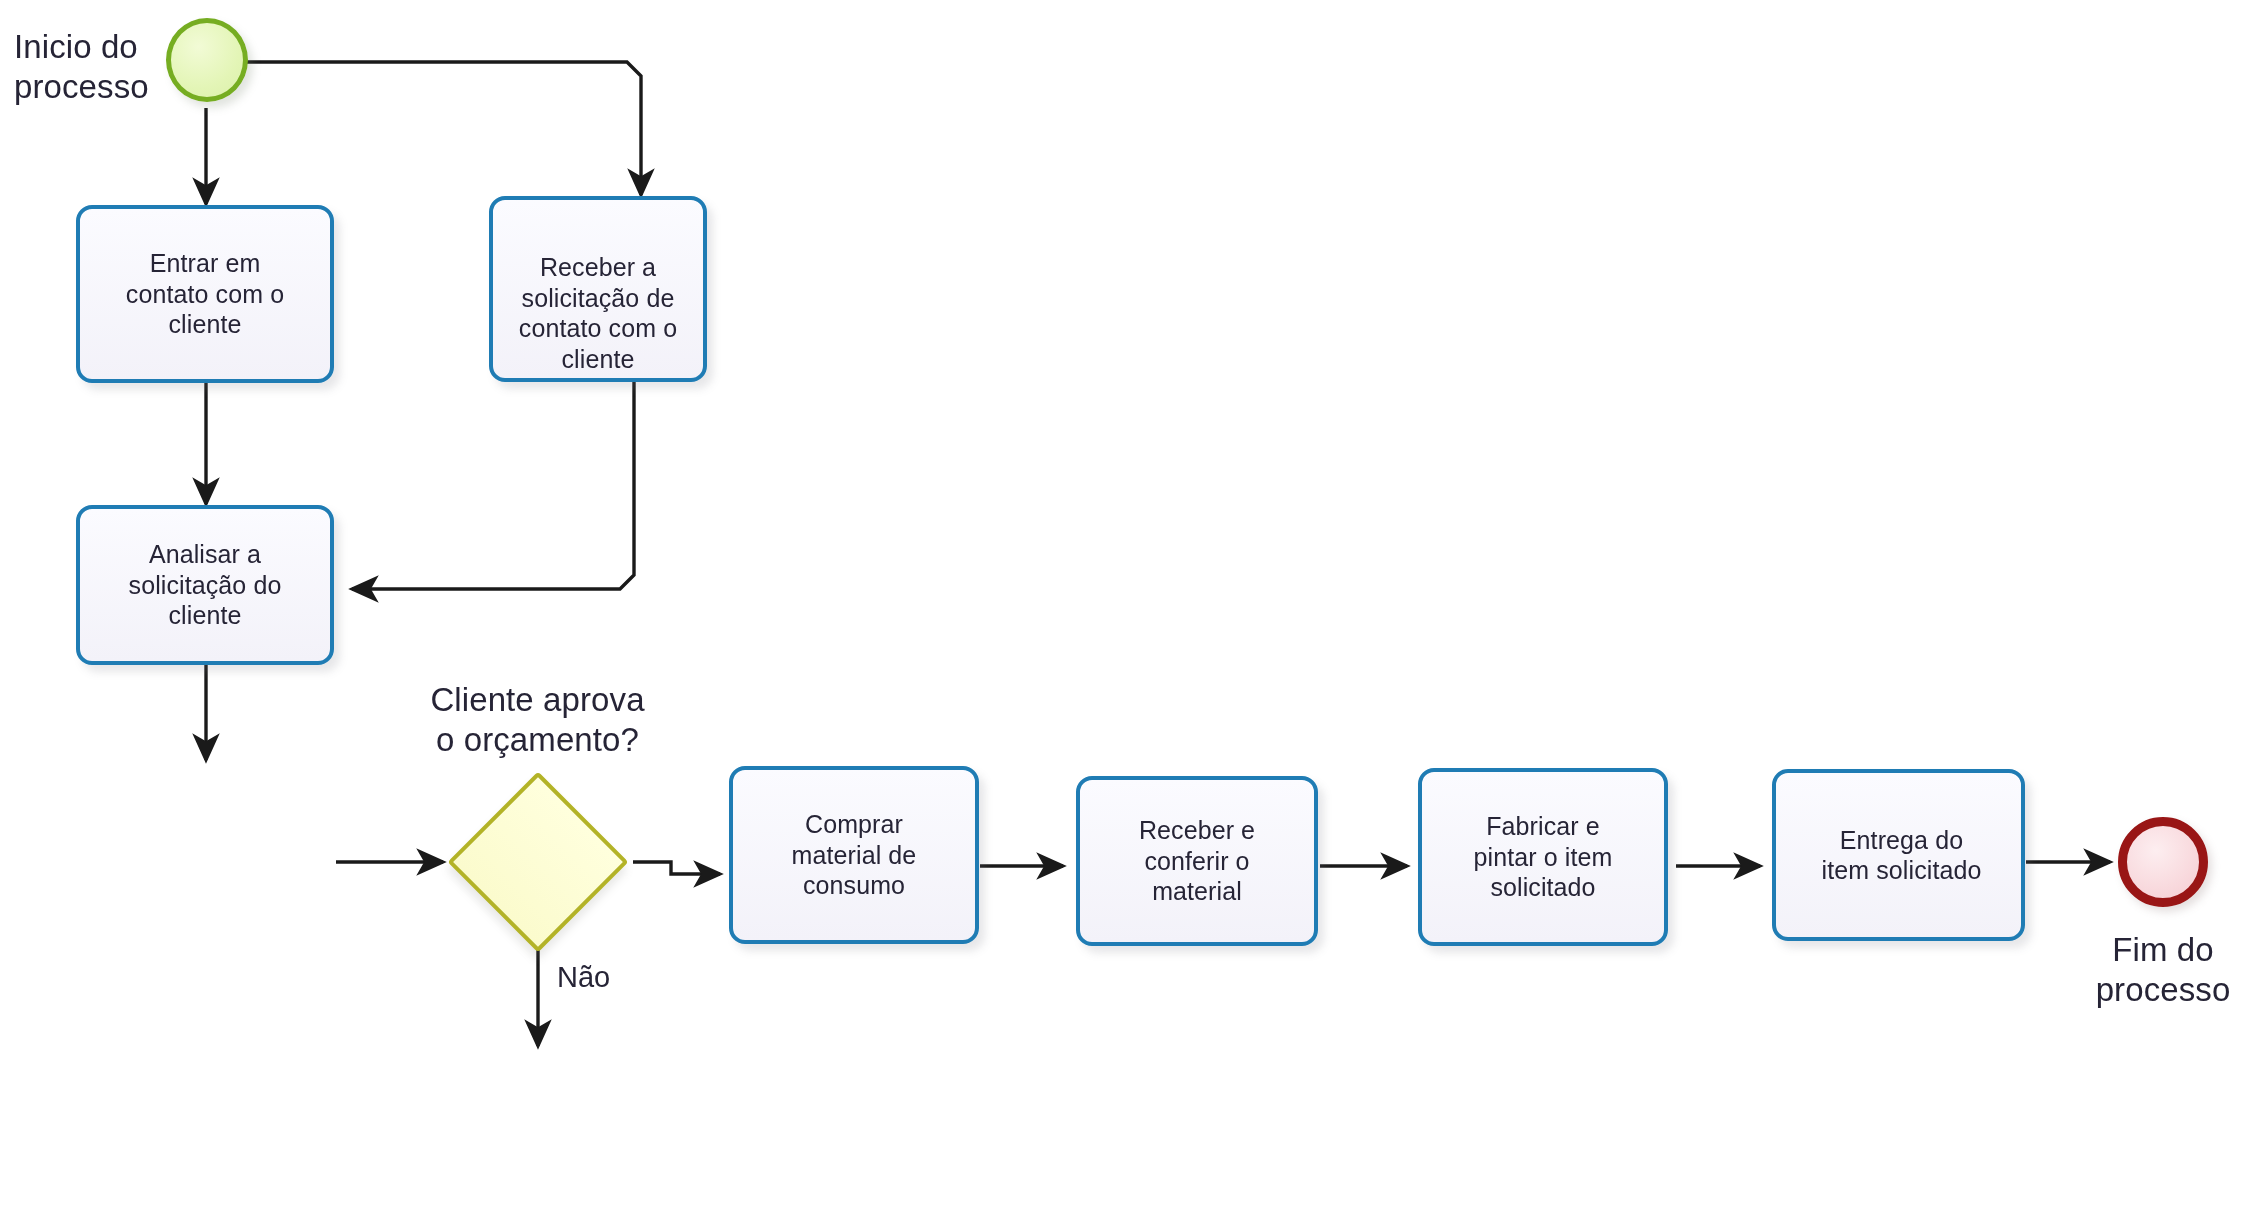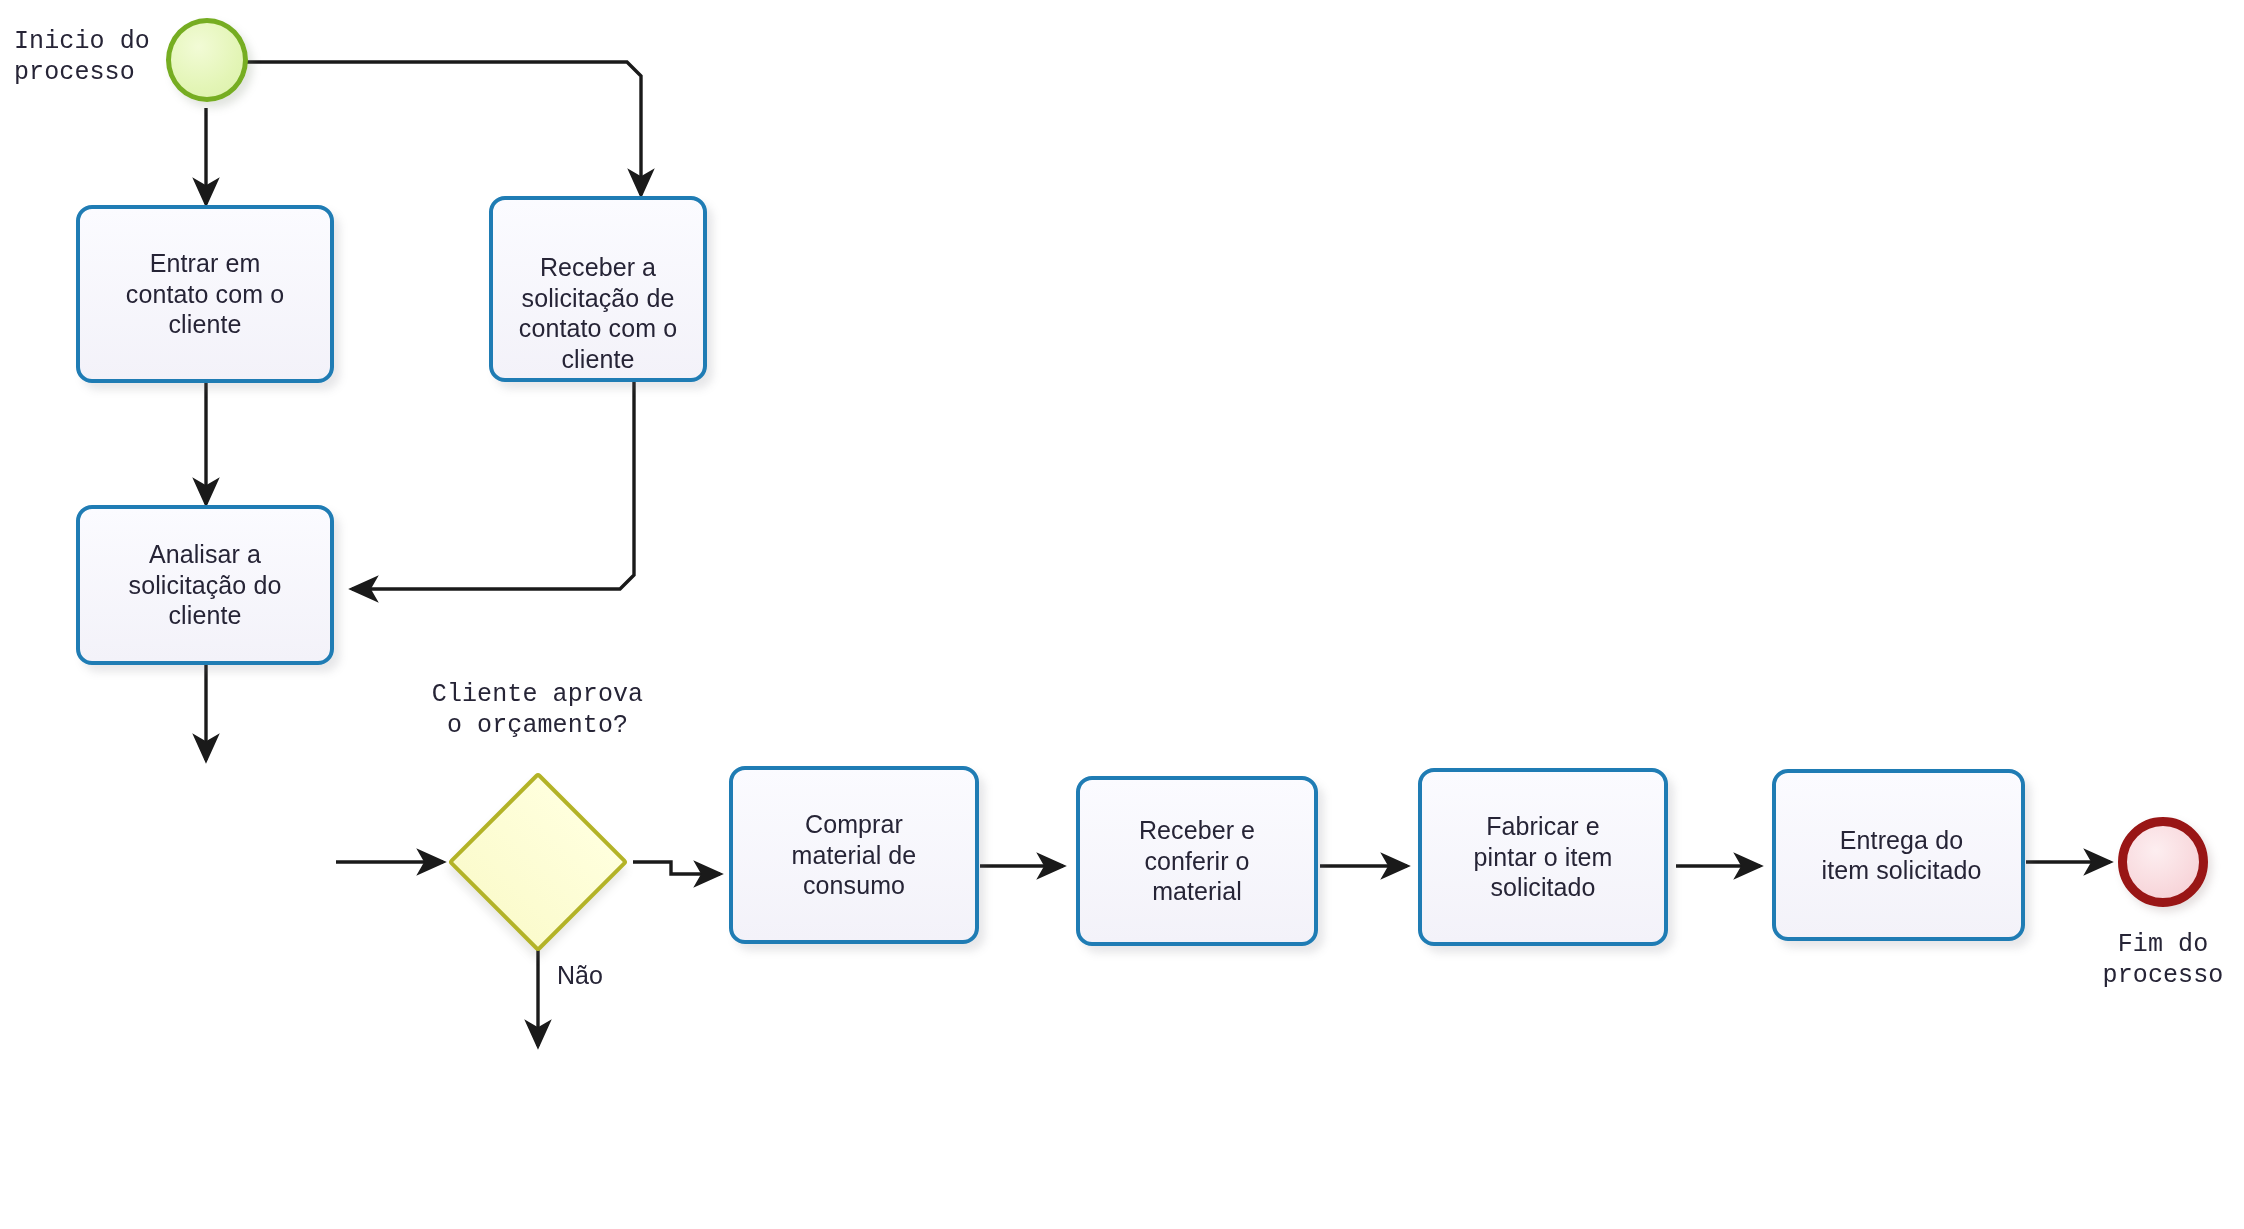--- a/index.html
+++ b/index.html
@@ -76,33 +76,32 @@
   .event-end {
     border: 9px solid #991616;
     background: radial-gradient(circle at 40% 34%, #fdeef0 0%, #f8d8dc 65%, #f4cdd2 100%);
     box-shadow: 4px 5px 8px rgba(130,110,110,0.22);
   }
 
   
   .label {
     position: absolute;
     color: #262436;
-    font-size: 25px;
+    font-size: 33px;
     line-height: 1.22;
     white-space: pre-line;
     letter-spacing: 0.1px;
-    font-family: Liberation Mono, monospace;
   }
   .label.center { text-align: center; }
   .label.left { text-align: left; }
 
   .edge-label {
     position: absolute;
     color: #262436;
-    font-size: 25px;
+    font-size: 29px;
     line-height: 1.2;
     white-space: nowrap;
   }
 </style>
 </head>
 <body>
 
 <div id="canvas">
 
   <svg id="edges" viewBox="0 0 2244 1229">

